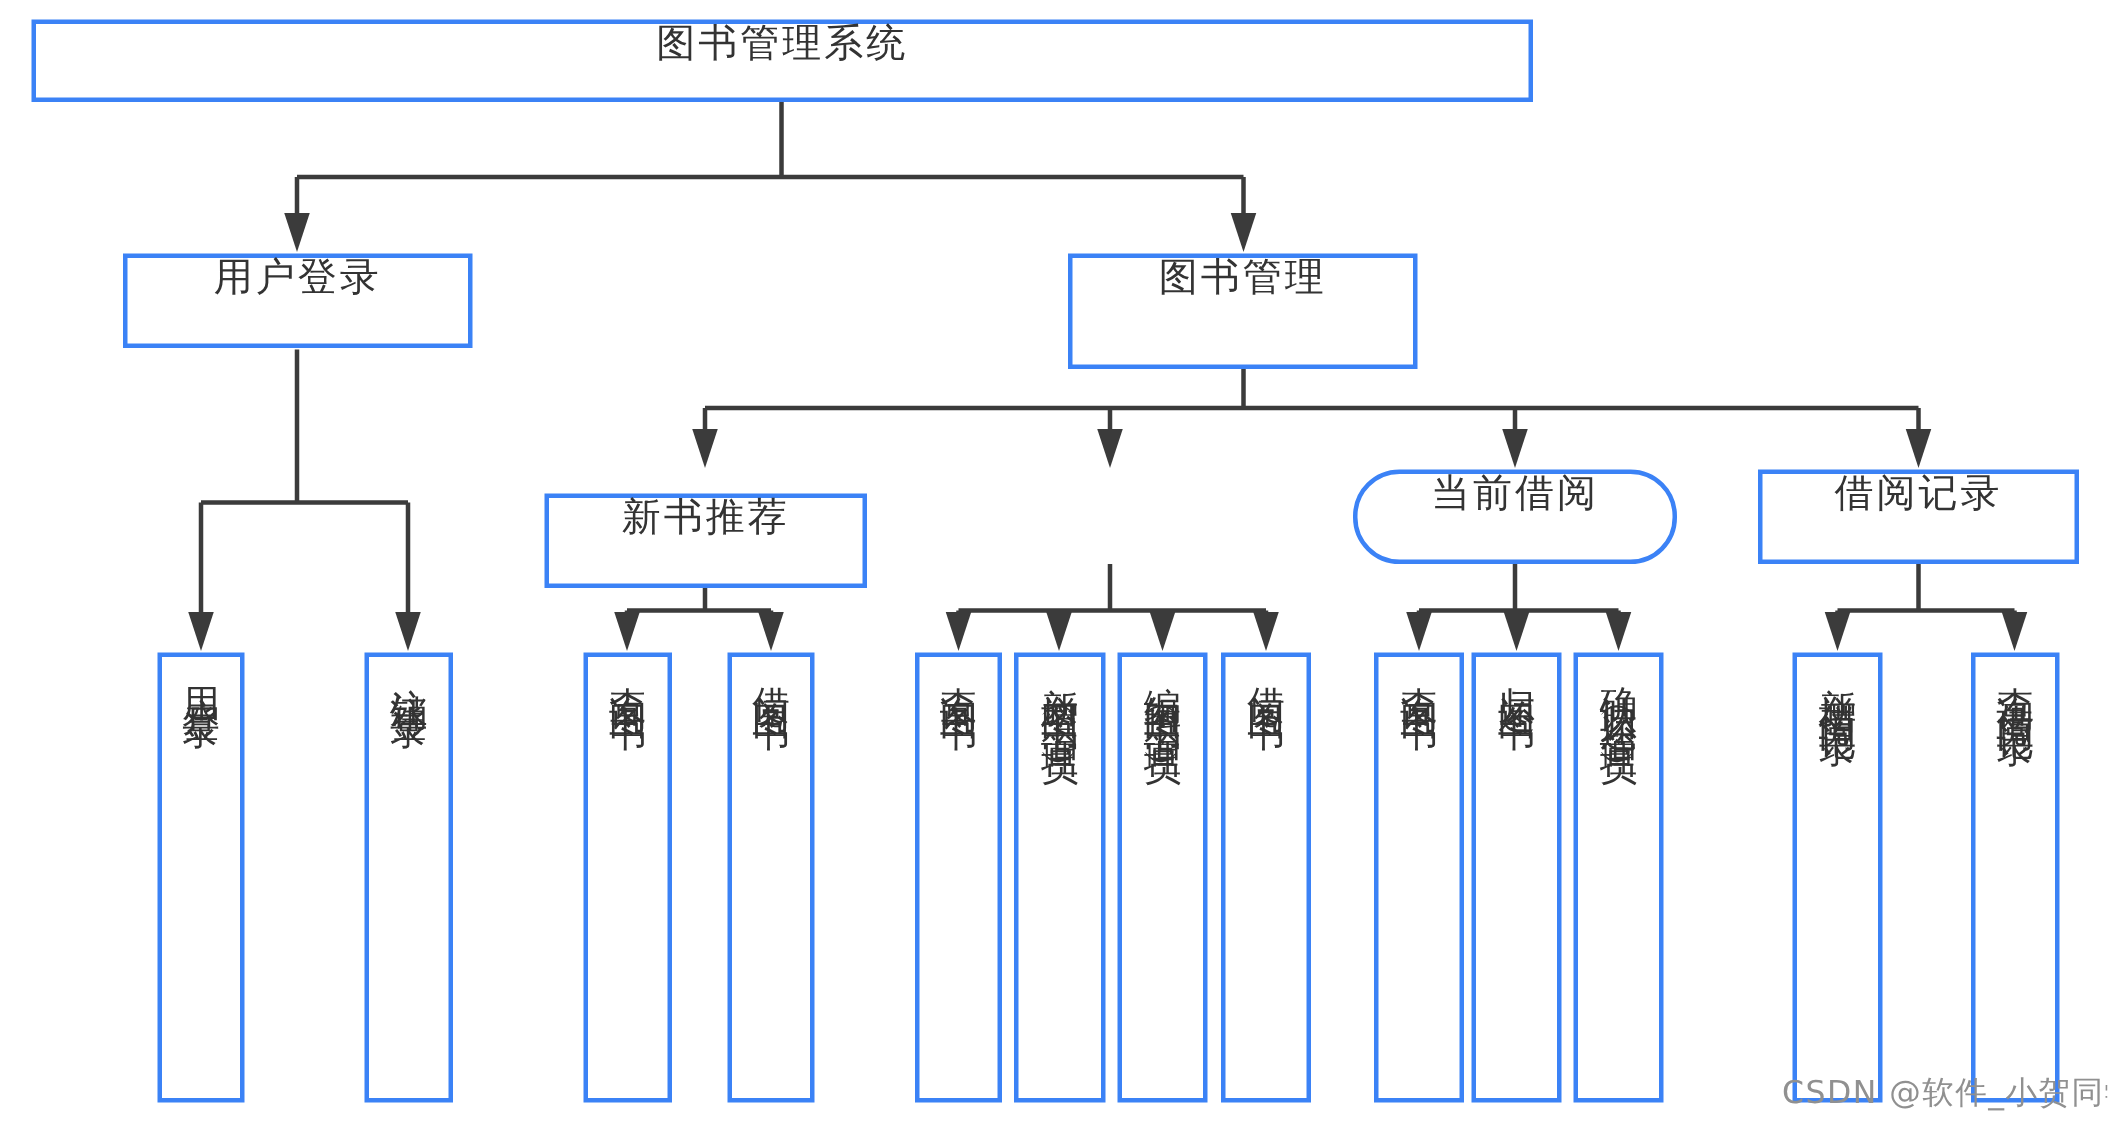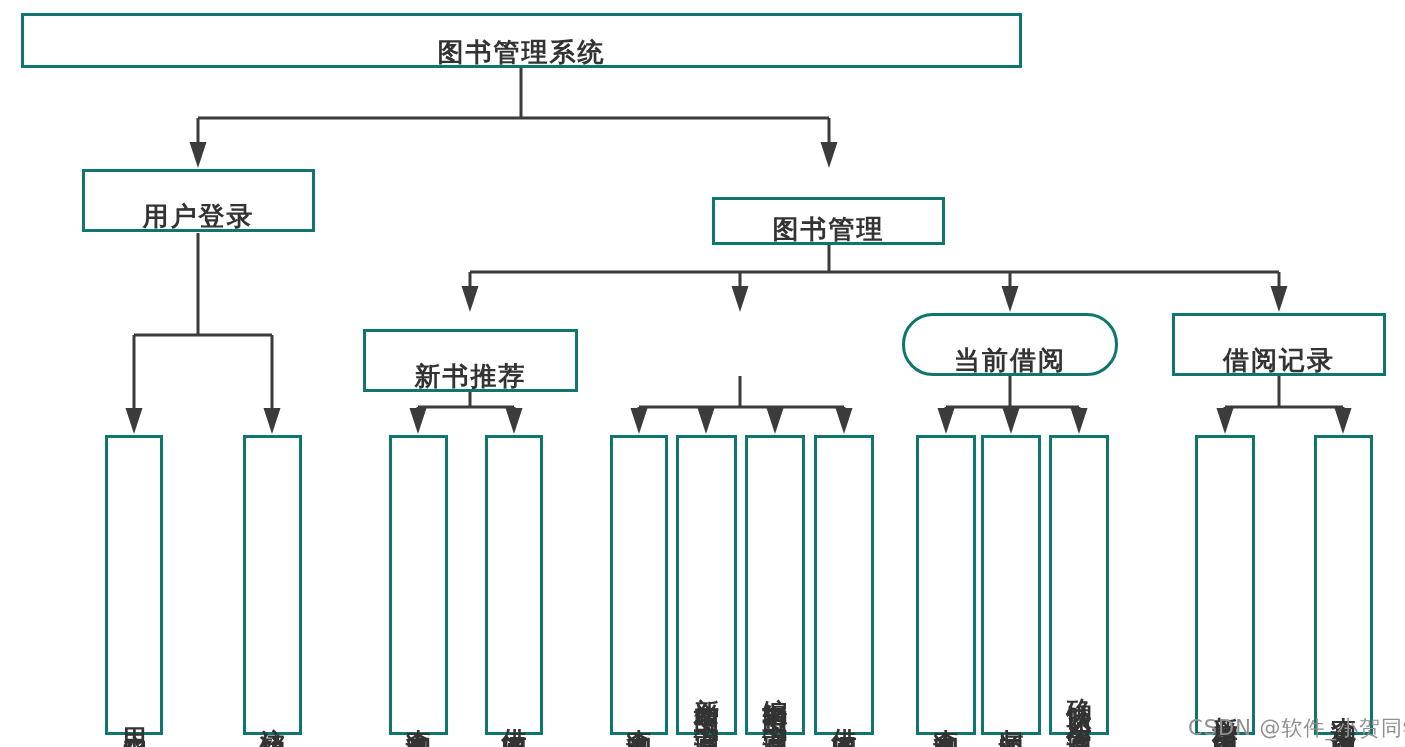--- a/index.html
+++ b/index.html
@@ -28,27 +28,26 @@
     stroke-width: 3;
     fill: none;
   }
   .connector-layer polygon {
     fill: #3b3b3b;
     stroke: none;
   }
   .box {
     position: absolute;
     box-sizing: border-box;
-    border: 3px solid #0f766e;
+    border: 3px solid #3b82f6;
     background: #ffffff;
     display: flex;
-    align-items: flex-end;
+    align-items: flex-start;
     justify-content: center;
     z-index: 2;
-    font-weight: bold;
   }
   .box .hlabel {
     font-size: 26px;
     color: #333333;
     letter-spacing: 2px;
     white-space: nowrap;
     line-height: 1;
   }
   .box .vlabel {
     writing-mode: vertical-lr;
@@ -110,21 +109,21 @@
     <polygon points="1334.5,408 1351.5,408 1343,434"></polygon>
   </svg>
 
   <div class="box" style="left:21px; top:13px; width:1001px; height:55px;">
     <span class="hlabel">图书管理系统</span>
   </div>
 
   <div class="box" style="left:82px; top:169px; width:233px; height:63px;">
     <span class="hlabel">用户登录</span>
   </div>
-  <div class="box" style="left:712px; top:169px; width:233px; height:48px;margin-top:28px;">
+  <div class="box" style="left:712px; top:169px; width:233px; height:77px;">
     <span class="hlabel">图书管理</span>
   </div>
 
   <div class="box" style="left:363px; top:329px; width:215px; height:63px;">
     <span class="hlabel">新书推荐</span>
   </div>
   <div class="box" style="left:902px; top:313px; width:216px; height:63px;border-radius:31px;">
     <span class="hlabel">当前借阅</span>
   </div>
   <div class="box" style="left:1172px; top:313px; width:214px; height:63px;">

